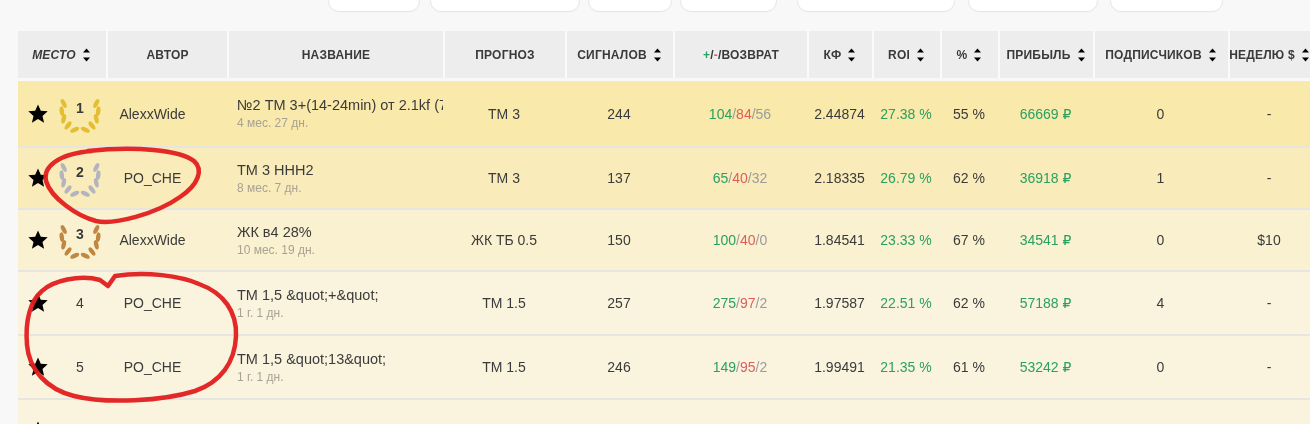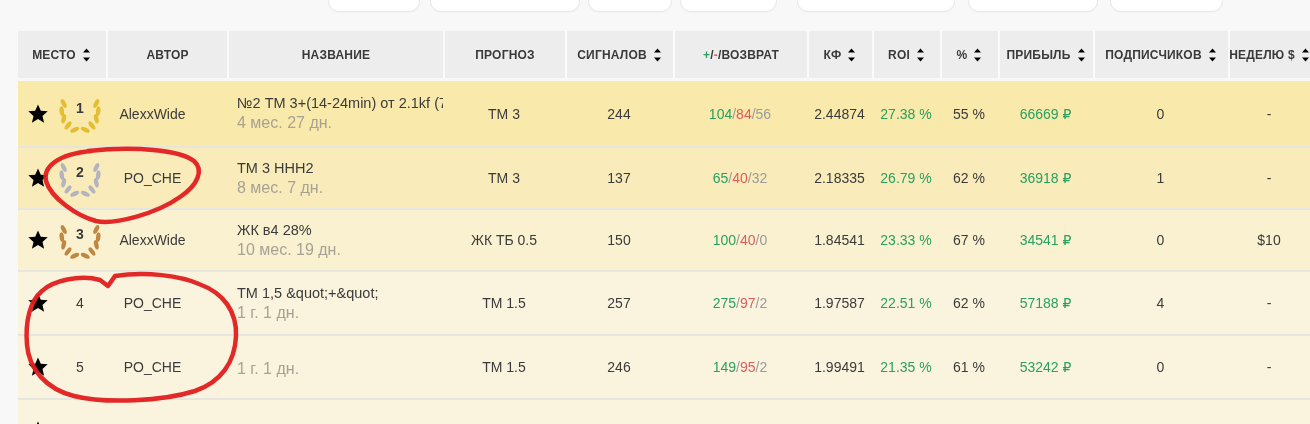--- a/index.html
+++ b/index.html
@@ -24,37 +24,37 @@
   .grid {
     display:grid;
     grid-template-columns:88px 121px 216px 122px 108px 134px 65px 68px 58px 95px 135px 1fr;
   }
   .thead { background:#ededed; height:47px; }
   .th {
     display:flex; align-items:center; justify-content:center; gap:5px;
     font-size:12px; font-weight:bold; letter-spacing:.2px; color:#3a3a3a;
     border-left:2px solid #fafafa; overflow:hidden; white-space:nowrap;
   }
-  .th:first-child { border-left:none; }
+  .th:first-child { border-left:none;font-style:italic; }
   .sort { flex:0 0 auto; }
   .hplus{color:#2aa061}.hminus{color:#e05c5c}.hsl{color:#3a3a3a}
   
   .rows { margin-top:3px; }
   .row { height:64px; border-top:2px solid #e6e5e0; }
   .row:first-child { border-top:none; height:65px; }
   .r1{background:#f9e9ab}.r2{background:#f9ecba}.r3{background:#f9f1cf}
   .r4,.r5,.r6{background:#faf4df}
   .r2,.r3{height:62px}
   .r6{height:64px} 
   .cell { display:flex; align-items:center; font-size:14px; overflow:hidden; white-space:nowrap; }
   .center { justify-content:center; }
   .author { padding-right:28px; justify-content:center; }
   .name-cell { flex-direction:column; align-items:flex-start; justify-content:center; padding-left:10px; }
   .name-cell .t { font-size:14.5px; color:#3b3b3b; }
-  .name-cell .a { font-size:16px; color:#a8a295; margin-top:3px; }
+  .name-cell .a { font-size:12px; color:#a8a295; margin-top:3px; }
   .g { color:#2aa061; }
   .ret .g{color:#2aa061}.ret .r{color:#e05c5c}.ret .m{color:#9b9b9b}
   
   .place-cell { padding-left:8px; }
   .star { width:24px; height:24px; flex:0 0 auto; }
   .medal { position:relative; width:46px; height:40px; margin-left:7px; }
   .medal svg { width:46px; height:40px; display:block; }
   .gold{color:#e4bd33}.silver{color:#b4b4bf}.bronze{color:#c08742}
   .pl {
     position:absolute; left:0; top:6px; width:46px; text-align:center;
@@ -302,20 +302,21 @@
 
     <div class="row grid r5">
       <div class="cell place-cell">
         <svg class="star">
             <use href="#staricon"></use>
           </svg>
         <span class="plain-place">5</span>
       </div>
       <div class="cell author">PO_CHE</div>
       <div class="cell name-cell">
+        <div class="t">ТМ 1,5 &amp;quot;13&amp;quot;</div>
         <div class="a">1 г. 1 дн.</div>
       </div>
       <div class="cell center">ТМ 1.5</div>
       <div class="cell center">246</div>
       <div class="cell center ret">
           <span class="g">149</span>
           <span class="m">/</span>
           <span class="r">95</span>
           <span class="m">/</span>
           <span class="m">2</span>

